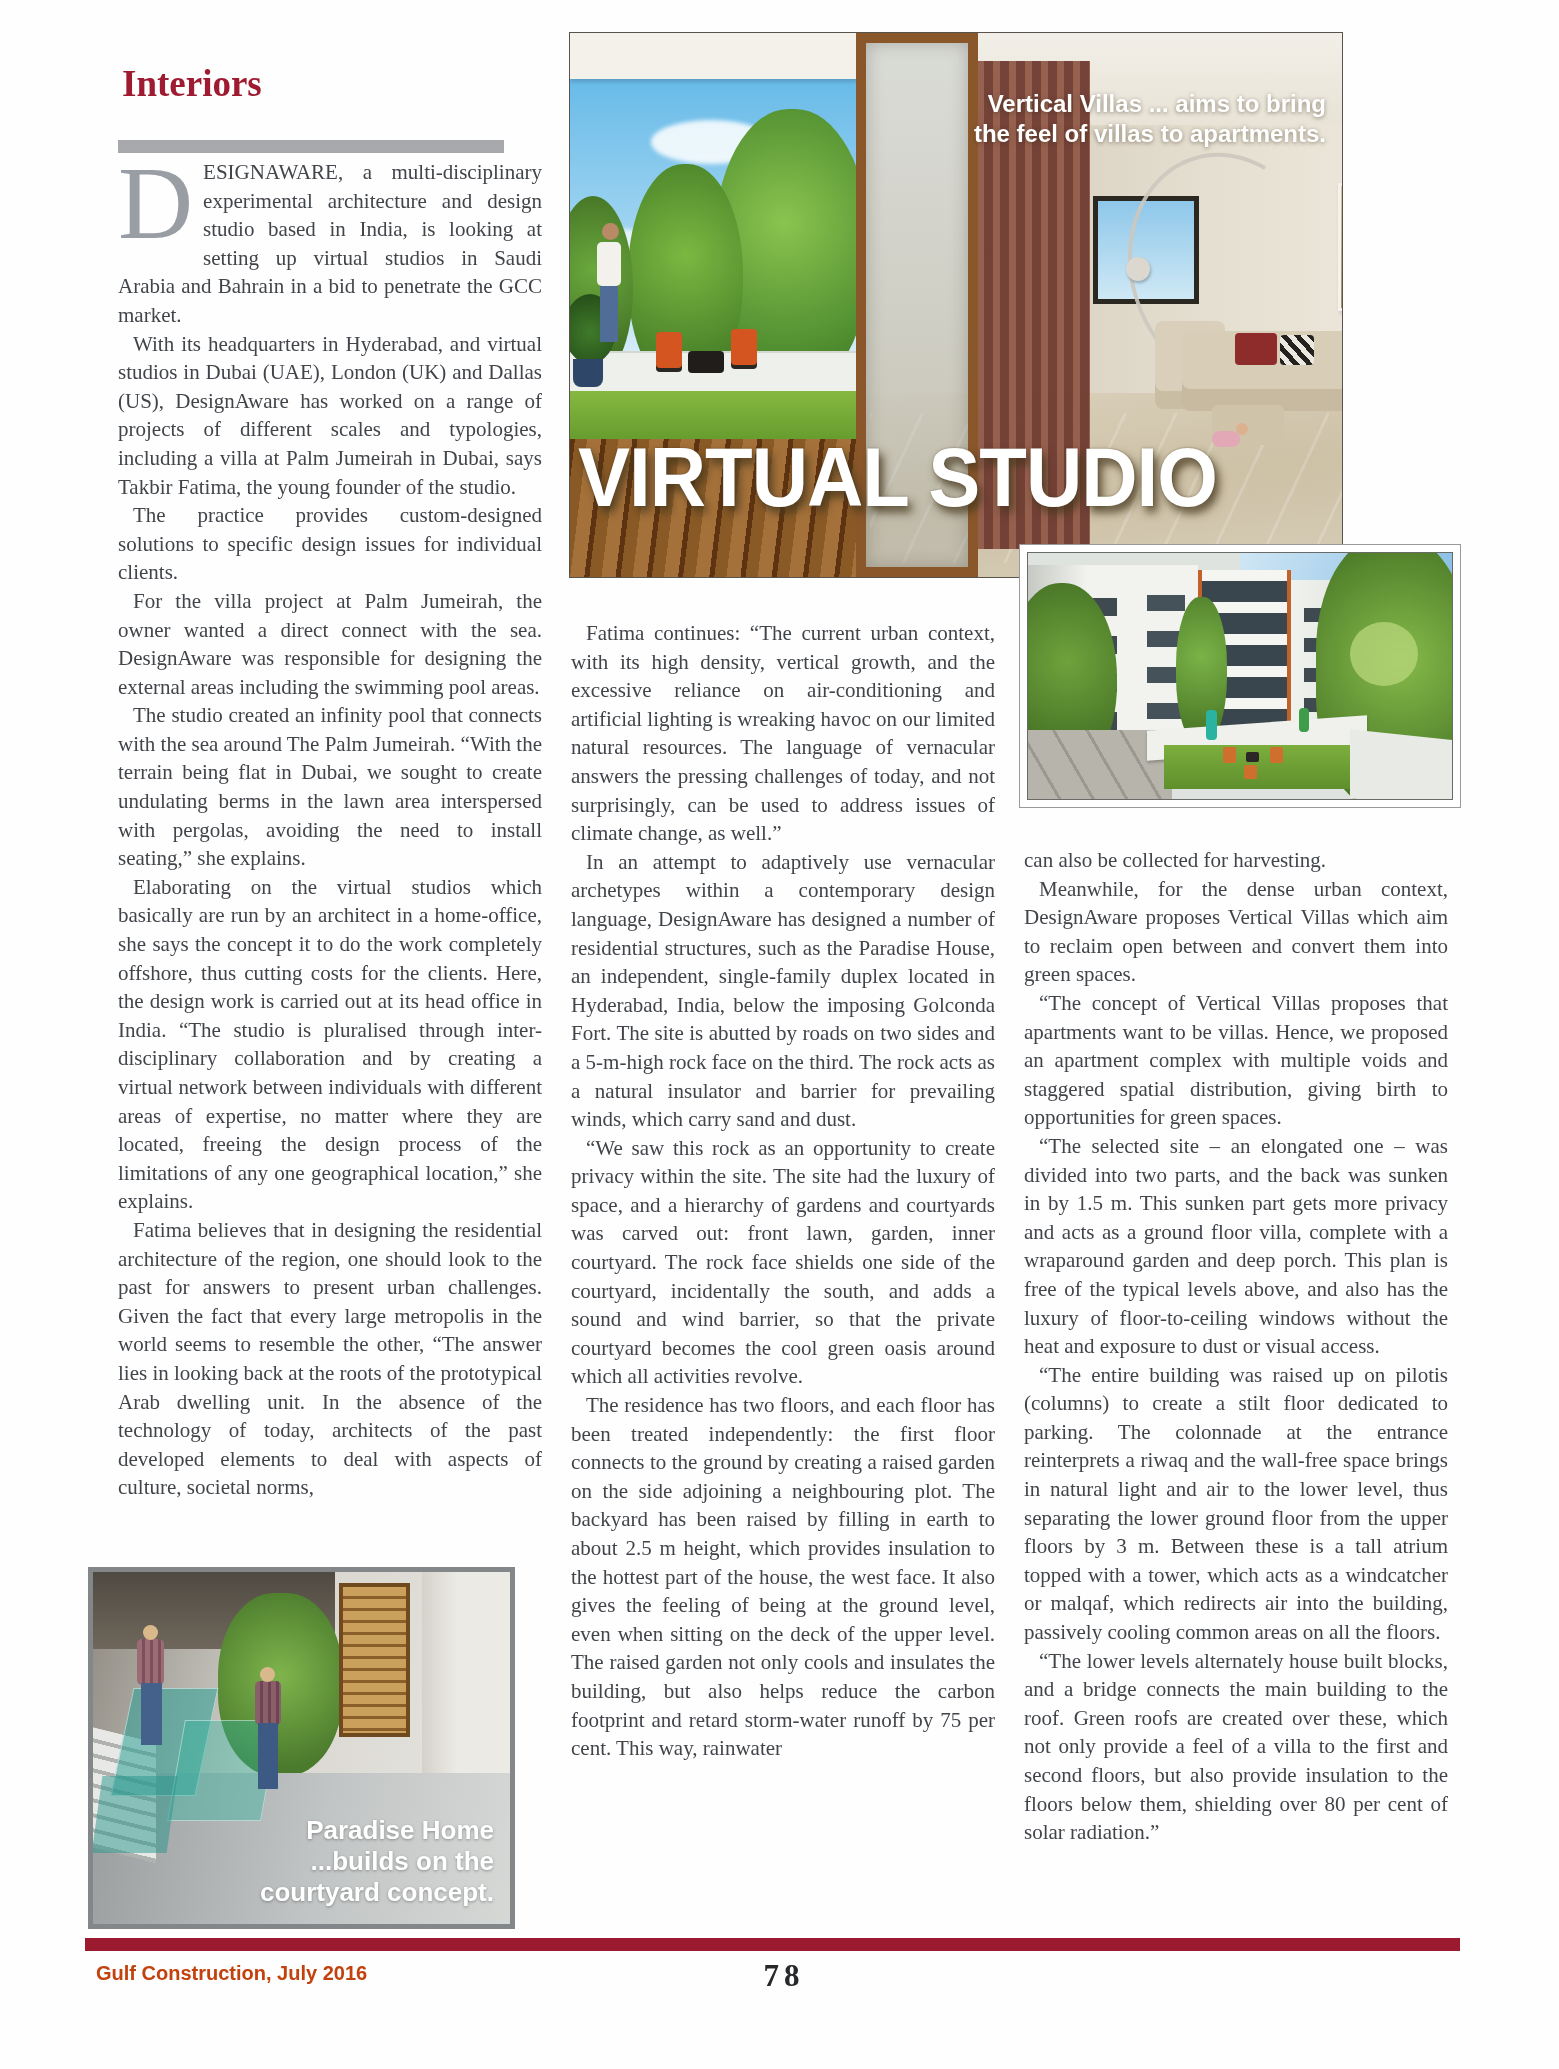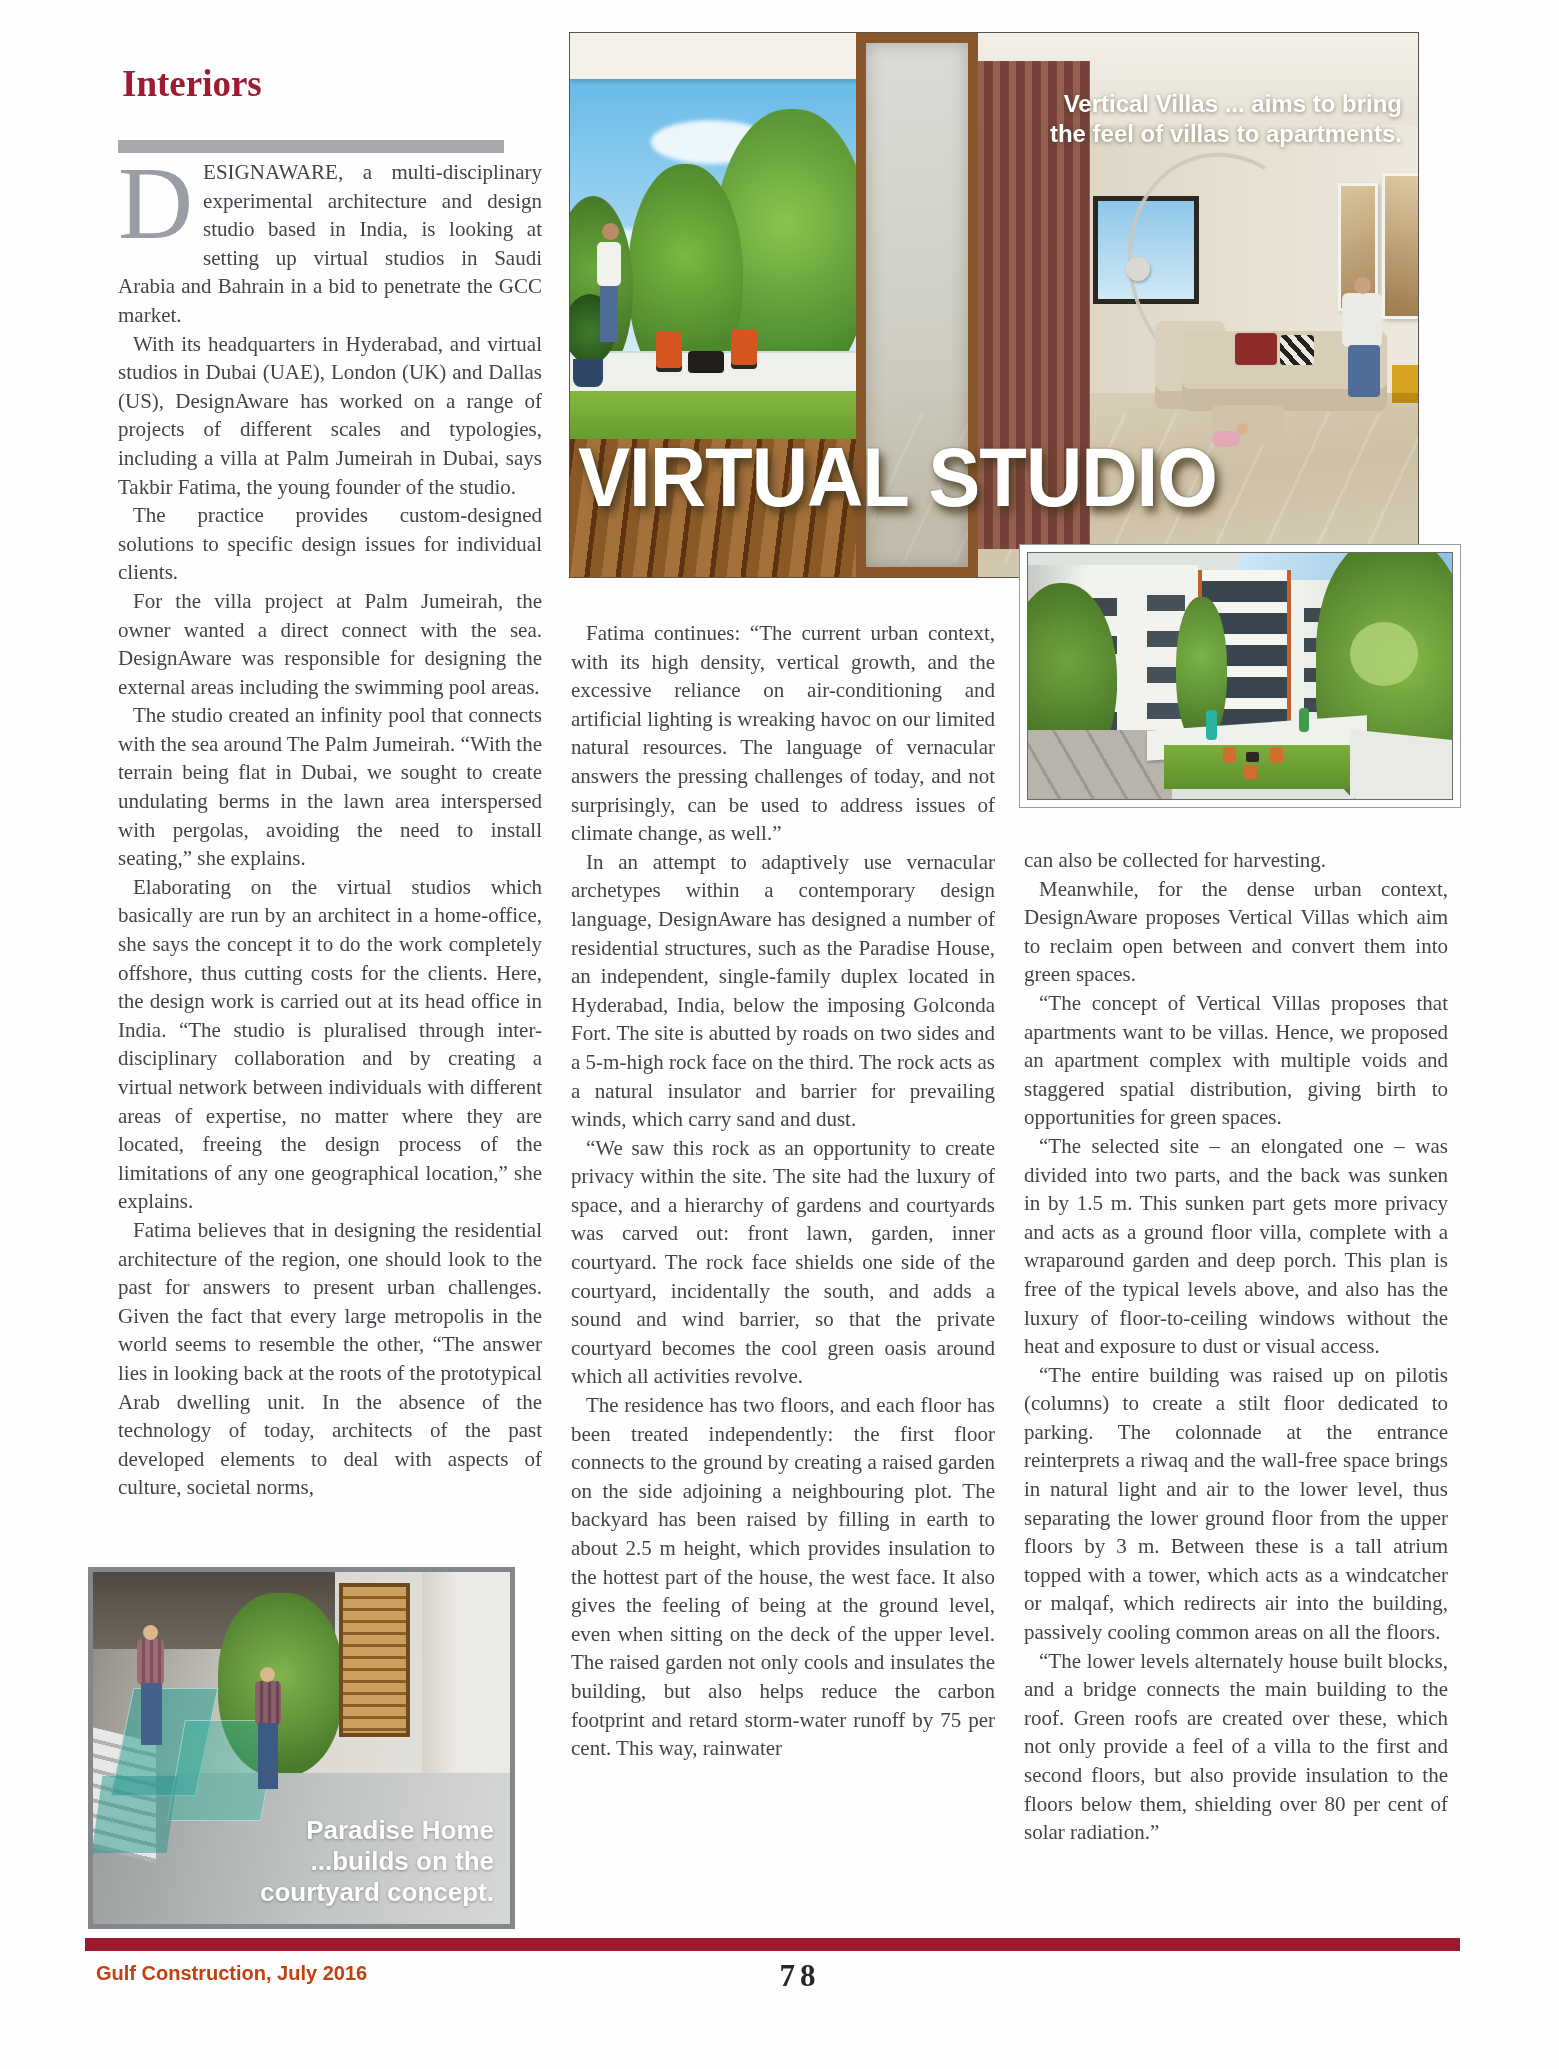--- a/index.html
+++ b/index.html
@@ -17,21 +17,21 @@
        text-align:justify;}
   .col p{margin:0;text-indent:15px;}
   .col p.noindent{text-indent:0;}
   #col1{left:118px;top:158px;}
   #col2{left:571px;top:619px;}
   #col3{left:1024px;top:846px;}
   .dropcap{float:left;font-size:104px;line-height:82px;height:84px;margin:4px 10px 0 0;
            color:#999da4;font-weight:normal;}
 
   
-  .hero{position:absolute;left:570px;top:33px;width:848px;height:544px;overflow:hidden;
+  .hero{position:absolute;left:570px;top:33px;width:772px;height:544px;overflow:hidden;
         background:linear-gradient(#e9e4d8 0%,#ded6c4 55%,#d2c7ae 100%);outline:1px solid #59544b;}
   .hero div{position:absolute;}
   .h-wall{left:400px;top:0;width:472px;height:372px;background:linear-gradient(90deg,#d6cebe,#e6e0d2 55%,#efeadf);}
   .h-ceiling{left:400px;top:0;width:472px;height:92px;background:linear-gradient(#f2efe8,#e8e3d6);}
   .h-floor{left:286px;top:360px;width:586px;height:184px;
            background:linear-gradient(172deg,#dbd2bd,#cdc1a6 50%,#d8cfba);}
   .h-floor-shine{left:300px;top:380px;width:560px;height:150px;opacity:.5;
            background:repeating-linear-gradient(115deg,rgba(255,255,255,.35) 0 3px,transparent 3px 46px);}
   .h-window{left:523px;top:163px;width:96px;height:98px;background:linear-gradient(#8ec7ea,#cfe8f5);
             border:5px solid #2b2721;}
@@ -166,21 +166,21 @@
              background:repeating-linear-gradient(90deg,#8a5f6a 0 5px,#6d4552 5px 8px);}
   .p-f2-legs{left:39.6%;top:43%;width:20px;height:66px;background:#3d5a84;}
   .paradise-caption{position:absolute;right:16px;bottom:16px;text-align:right;color:#ffffff;
                     font-family:"Liberation Sans",sans-serif;font-weight:bold;font-size:26px;
                     line-height:31px;white-space:pre-line;text-shadow:0 1px 3px rgba(40,40,40,.4);}
 
   
   .footer-rule{position:absolute;left:85px;top:1938px;width:1375px;height:13px;background:#9b1a30;}
   .footer-pub{position:absolute;left:96px;top:1962px;font-family:"Liberation Sans",sans-serif;
               font-weight:bold;font-size:20px;color:#c2410c;}
-  .footer-page{position:absolute;left:700px;top:1958px;width:200px;text-align:center;
+  .footer-page{position:absolute;left:684px;top:1958px;width:200px;text-align:center;
                font-size:31px;font-weight:bold;color:#26282a;letter-spacing:5px;}
 </style>
 </head>
 <body>
 
 <div class="page">
 
   <div class="section-label">Interiors</div>
   <div class="header-rule"></div>
 

